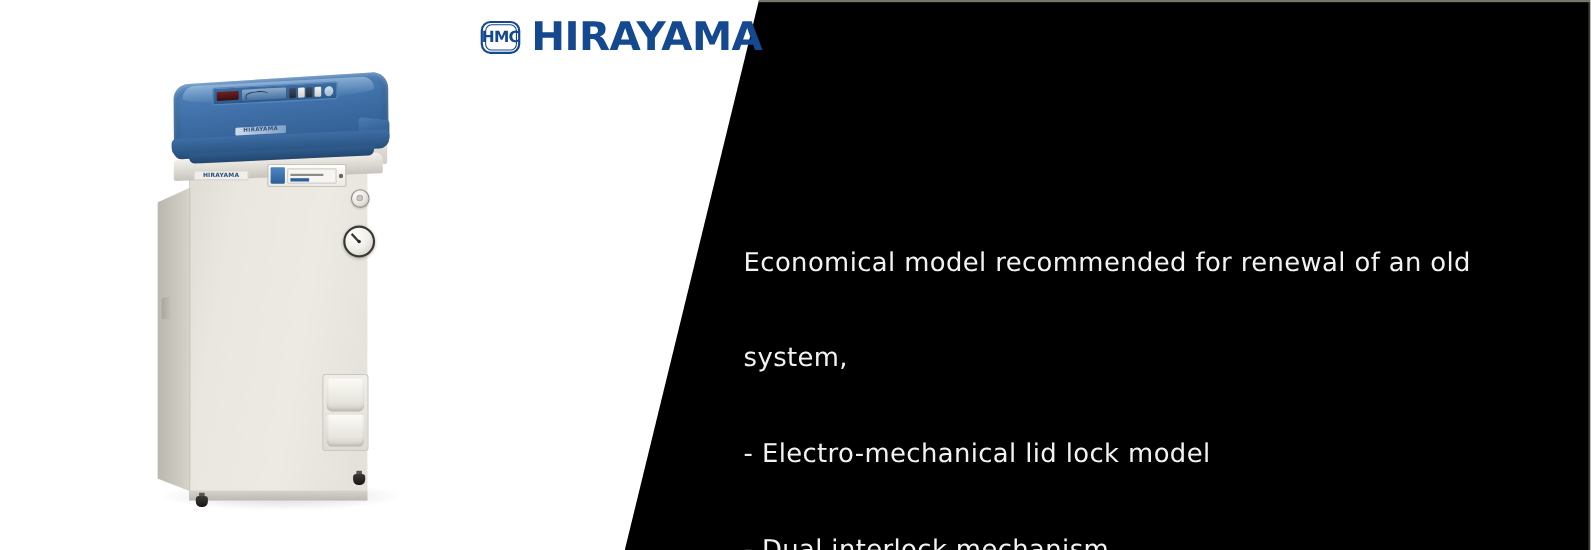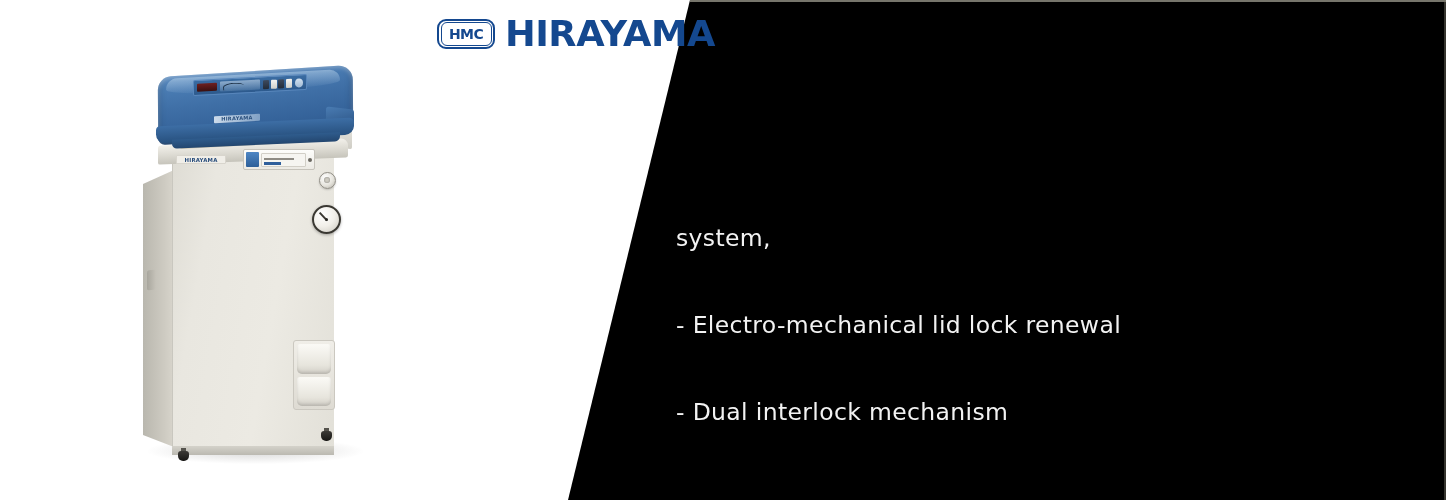--- a/index.html
+++ b/index.html
@@ -66,21 +66,21 @@
     position: absolute;
     left: 437px;
     top: 14px;
     height: 40px;
     display: flex;
     align-items: center;
     gap: 10px;
   }
   #logo-mark {
     position: relative;
-    width: 58px; height: 30px;
+    width: 36px; height: 30px;
   }
   #logo-mark .outer {
     position: absolute; inset: 0;
     border: 2.6px solid #14488f;
     border-radius: 9px;
     background: #ffffff;
   }
   #logo-mark .inner {
     position: absolute;
     left: 3.5px; top: 3.2px; right: 3.5px; bottom: 3.2px;
@@ -439,22 +439,23 @@
   <div id="logo">
     <div id="logo-mark">
       <div class="outer"></div>
       <div class="inner"></div>
       <div class="hmc">HMC</div>
     </div>
     <div id="logo-word">HIRAYAMA</div>
   </div>
 
   <div id="desc-block">
+    <span class="desc-line">Economical model recommended for renewal of an old</span>
     <span class="desc-line">system,</span>
-    <span class="desc-line">- Electro-mechanical lid lock renewal</span>
+    <span class="desc-line">- Electro-mechanical lid lock model</span>
     <span class="desc-line">- Dual interlock mechanism</span>
   </div>
 
   <div id="product">
     <div class="pshadow"></div>
 
     <div class="cab-side"></div>
     <div class="cab-front"></div>
     <div class="cab-bottom"></div>
 

